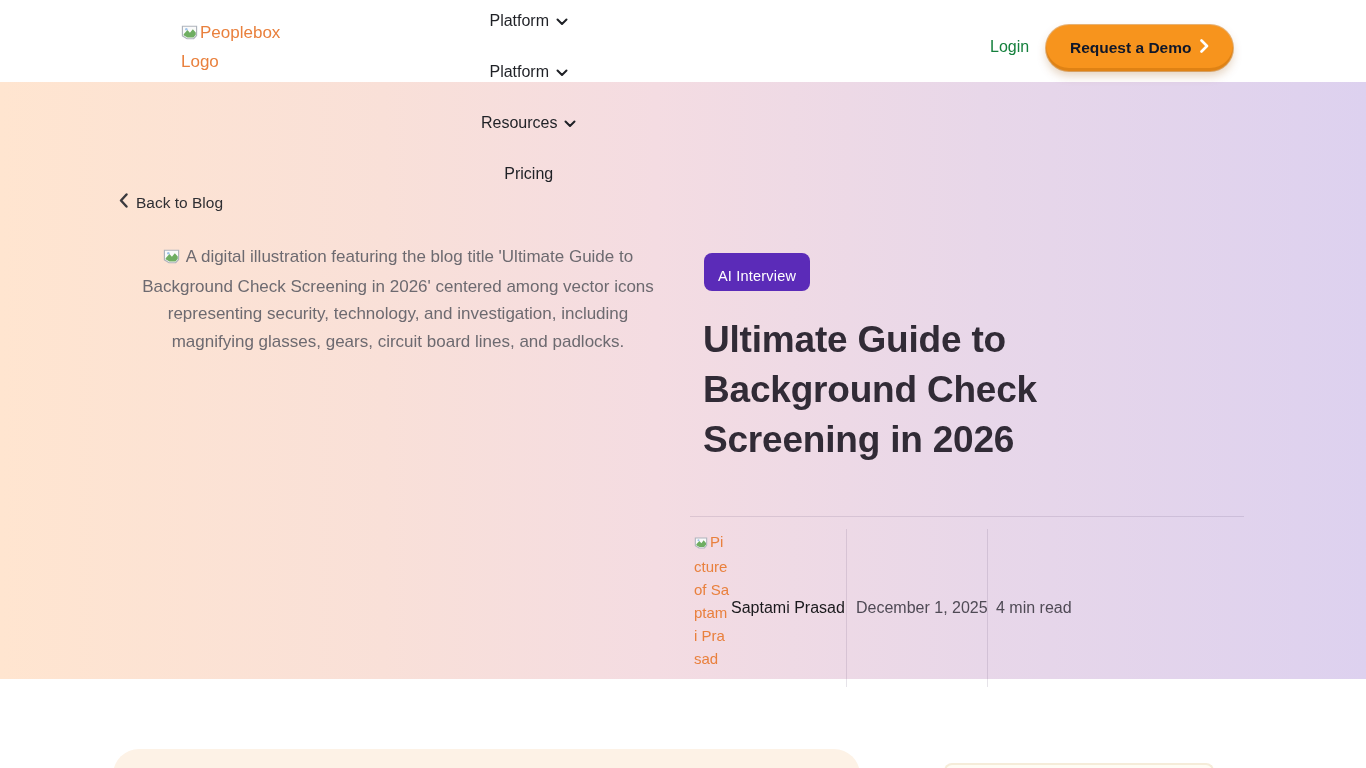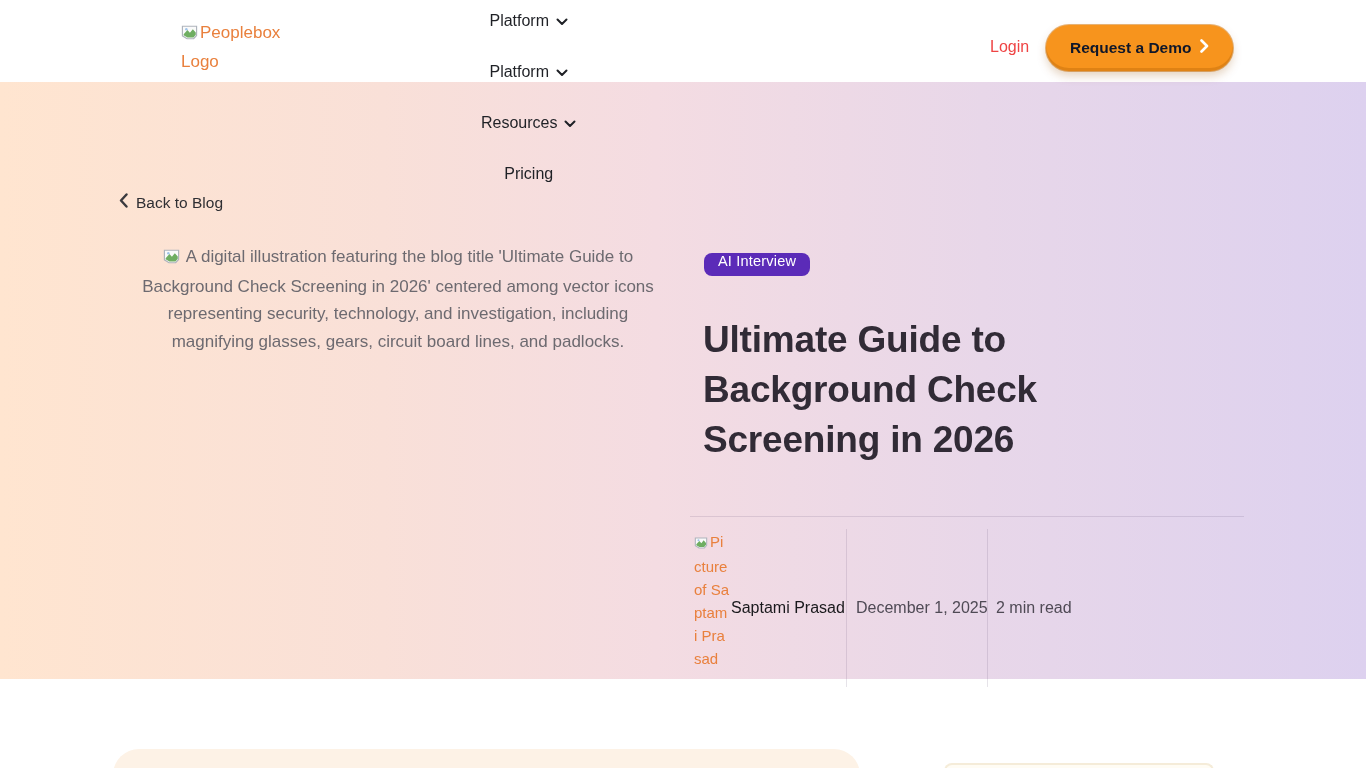--- a/index.html
+++ b/index.html
@@ -27,21 +27,21 @@
     position: absolute; left: 481px; top: 0; height: 70px;
     display: flex; align-items: center; gap: 33px; flex-direction: column;
   }
   .nav-item {
     display: flex; align-items: center; gap: 7px;
     font-size: 16px; color: #1f2126; cursor: pointer; white-space: nowrap;
   }
   .chev-down { display: inline-block; }
   .login {
     position: absolute; left: 990px; top: 0; height: 70px; display: flex; align-items: center;
-    font-size: 16px; color: #ef4444; cursor: pointer;
+    font-size: 16px; color: #15803d; cursor: pointer;
   }
   .cta-btn {
     position: absolute; left: 1046px; top: 13px; height: 46px;
     display: flex; align-items: center; gap: 9px; padding: 12px 24px;
     background: var(--accent-orange, #f7941d);
     border: none; border-radius: 999px;
     font-family: inherit; font-size: 15.5px; font-weight: 700; color: #0f172a;
     cursor: pointer;
     box-shadow: 0 5px 10px rgba(150,80,0,0.25), inset 0 -3px 0 rgba(160,85,0,0.28), 0 0 0 1px rgba(215,120,10,0.55);
   }
@@ -56,21 +56,21 @@
     display: flex; align-items: center; gap: 8px;
     font-size: 15.5px; color: #2f2f33; cursor: pointer; text-align: right;
   }
   .figure-broken {
     position: absolute; left: 127px; top: 161px; width: 542px;
     font-size: 17px; line-height: 27.5px; color: #6d6a70; text-align: center;
   }
   .figure-broken .broken-ico { margin-right: 6px; }
   .badge {
     position: absolute; left: 704px; top: 171px;
-    display: inline-block; padding: 0 14px 7px;
+    display: inline-block; padding: 15px 14px 7px;
     background: var(--badge-purple, #5b2bb8); color: #ffffff;
     font-size: 14.5px; border-radius: 8px; letter-spacing: .2px;
   }
   .post-title {
     position: absolute; left: 703px; top: 233px; width: 390px;
     font-size: 37px; font-weight: 700; line-height: 50px; color: #312b36;
     letter-spacing: -0.2px;
   }
   .meta-divider {
     position: absolute; left: 690px; top: 434px; width: 554px; height: 1px;
@@ -184,20 +184,20 @@
     <div class="avatar-broken"><span class="broken-ico"><svg width="14" height="12" viewBox="0 0 20 18">
             <path d="M1.5 1.5 h17 v11 l-3.5 4 h-8 l-5.5 -3.5 z" fill="#fafafa" stroke="#aeb4bc" stroke-width="1.6"></path>
             <path d="M3 11 l4.5-5 3 3.2 3.5-4.2 3.5 4 v2.6 l-2.8 3.4 h-7.2 l-4.5-2.8 z" fill="#6fae62"></path>
             <circle cx="6.2" cy="5" r="1.5" fill="#9fc3e8"></circle>
           </svg></span><span>Picture of Saptami Prasad</span></div>
 
     <div class="author-name">Saptami Prasad</div>
     <div class="v-div v-div-1"></div>
     <div class="post-date">December 1, 2025</div>
     <div class="v-div v-div-2"></div>
-    <div class="read-time">2 min read</div>
+    <div class="read-time">4 min read</div>
   </section>
 
   <div class="content-card-peach"></div>
   <div class="side-strip-cream"></div>
   <div class="side-card-gray"></div>
 
 </div>
 
 </body></html>

